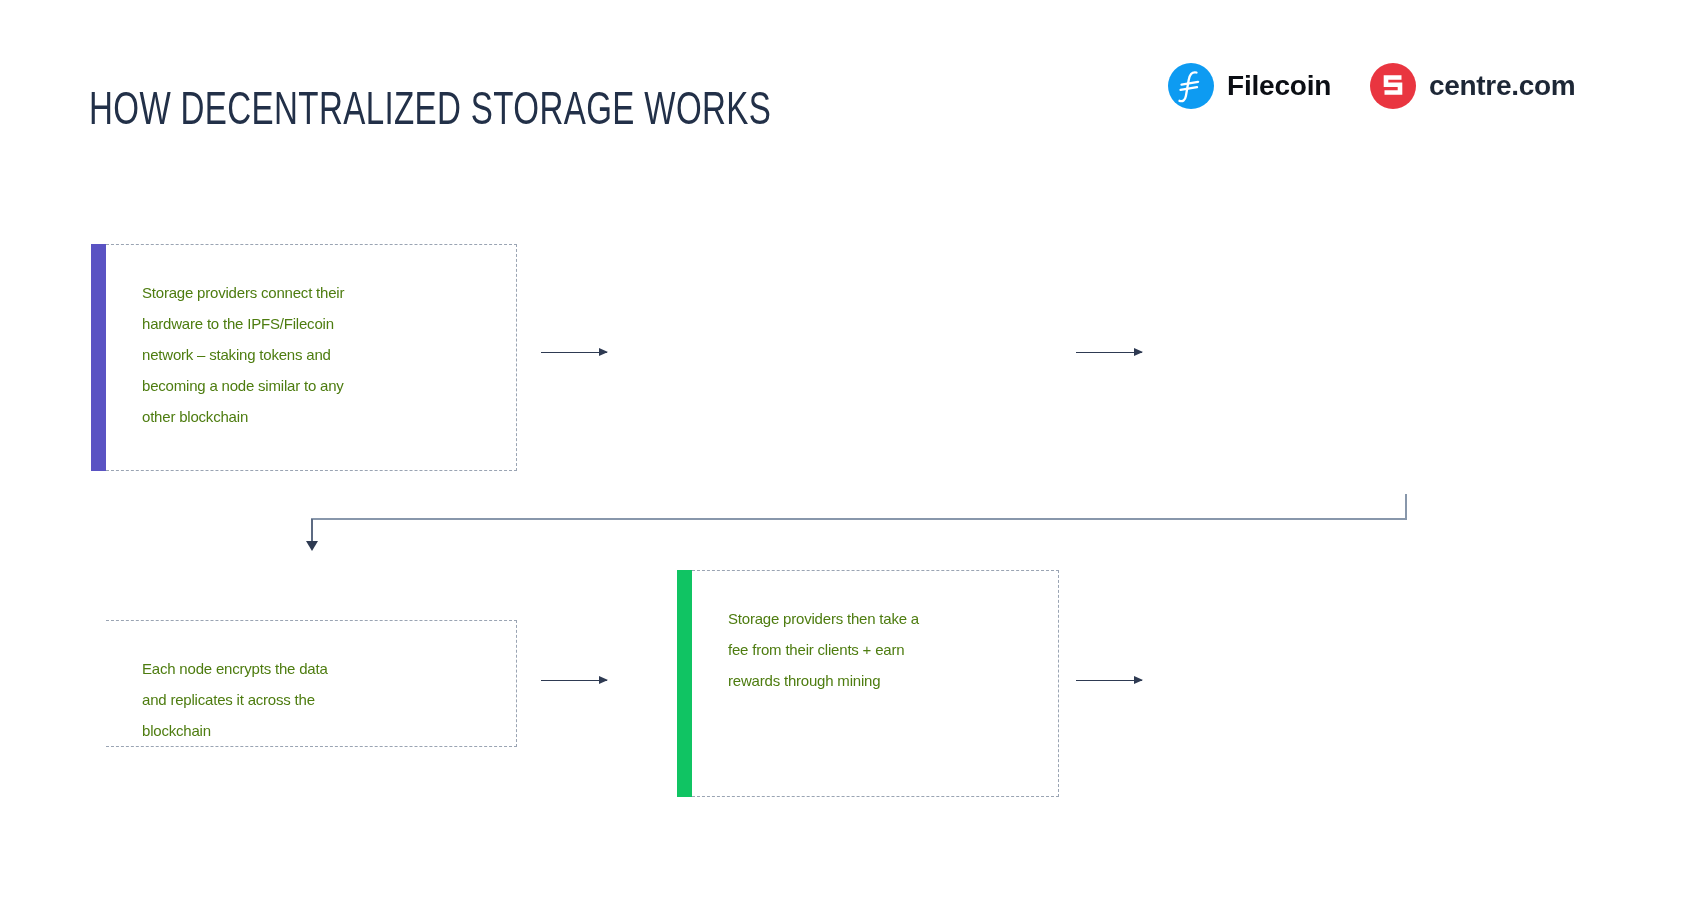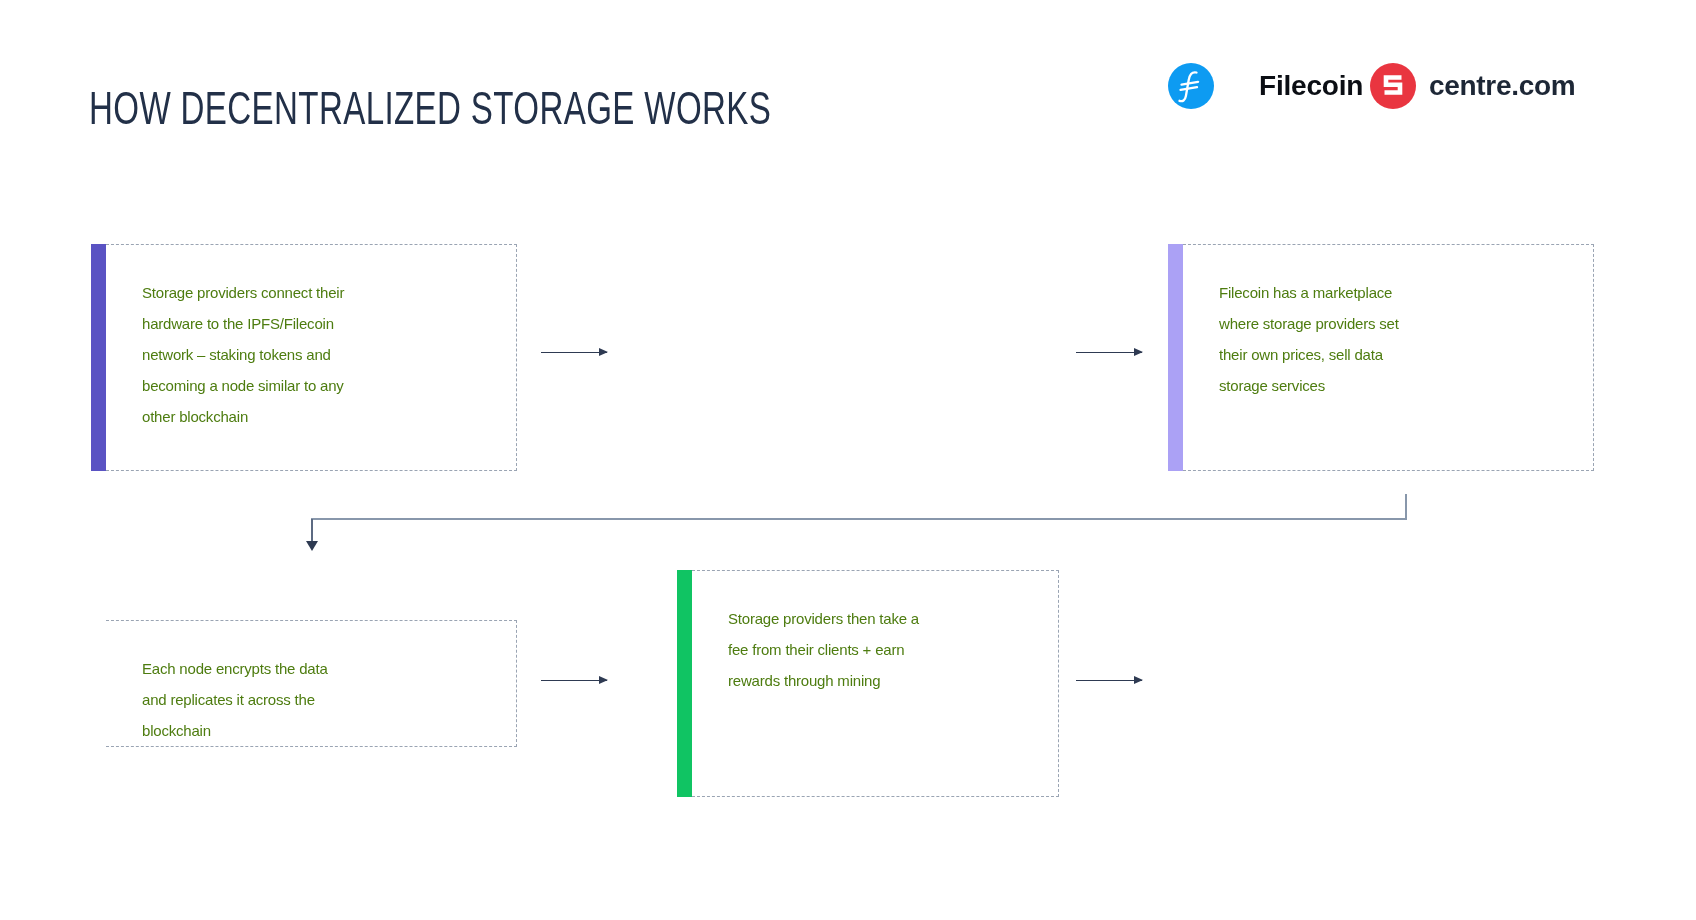--- a/index.html
+++ b/index.html
@@ -46,21 +46,21 @@
     border-top:10px solid #2e3a52;
   }
 </style>
 </head>
 <body>
 
 <div class="canvas">
 
   <div class="title">HOW DECENTRALIZED STORAGE WORKS</div>
 
-  <div class="logo" style="left:1168px;gap:32px;">
+  <div class="logo" style="left:1168px;">
     <span class="circle" style="background-color: rgb(13, 155, 242);">
       <svg width="46" height="46" viewBox="0 0 46 46" aria-hidden="true">
         <path d="M28.5 9.5 C23.5 8.4 21.6 12 20.7 17 L17.9 33 C17.1 37.5 14.6 38.9 11.5 37.8" fill="none" stroke="#ffffff" stroke-width="2.3" stroke-linecap="round"></path>
         <path d="M13.5 21.6 L30 18.8" stroke="#ffffff" stroke-width="2.3" stroke-linecap="round"></path>
         <path d="M12.5 26.9 L29 24.1" stroke="#ffffff" stroke-width="2.3" stroke-linecap="round"></path>
       </svg>
     </span>
     <span class="wordmark fc">Filecoin</span>
   </div>
 
@@ -76,27 +76,20 @@
   <div class="box" style="left:91px; top:244px;">
     <div class="bar" style="background-color: rgb(90, 83, 195);"></div>
     <div class="content">Storage providers connect their
 hardware to the IPFS/Filecoin
 network – staking tokens and
 becoming a node similar to any
 other blockchain</div>
   </div>
 
 
-  <div class="box" style="left:1168px; top:244px;">
-    <div class="bar" style="background-color: rgb(171, 161, 245);"></div>
-    <div class="content">Filecoin has a marketplace
-where storage providers set
-their own prices, sell data
-storage services</div>
-  </div>
 
   <div class="box" style="left:91px; top:570px;align-items:center;">
     <div class="bar" style="background-color: rgb(16, 180, 91);"></div>
     <div class="content">Each node encrypts the data
 and replicates it across the
 blockchain</div>
   </div>
 
   <div class="box" style="left:633px; top:570px;padding-left:44px;">
     <div class="bar" style="background-color: rgb(16, 196, 99);"></div>

